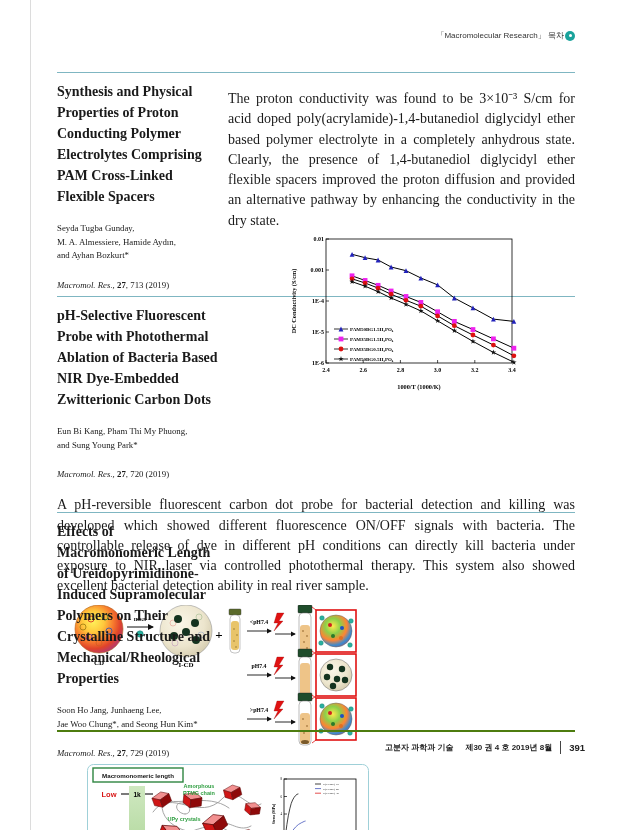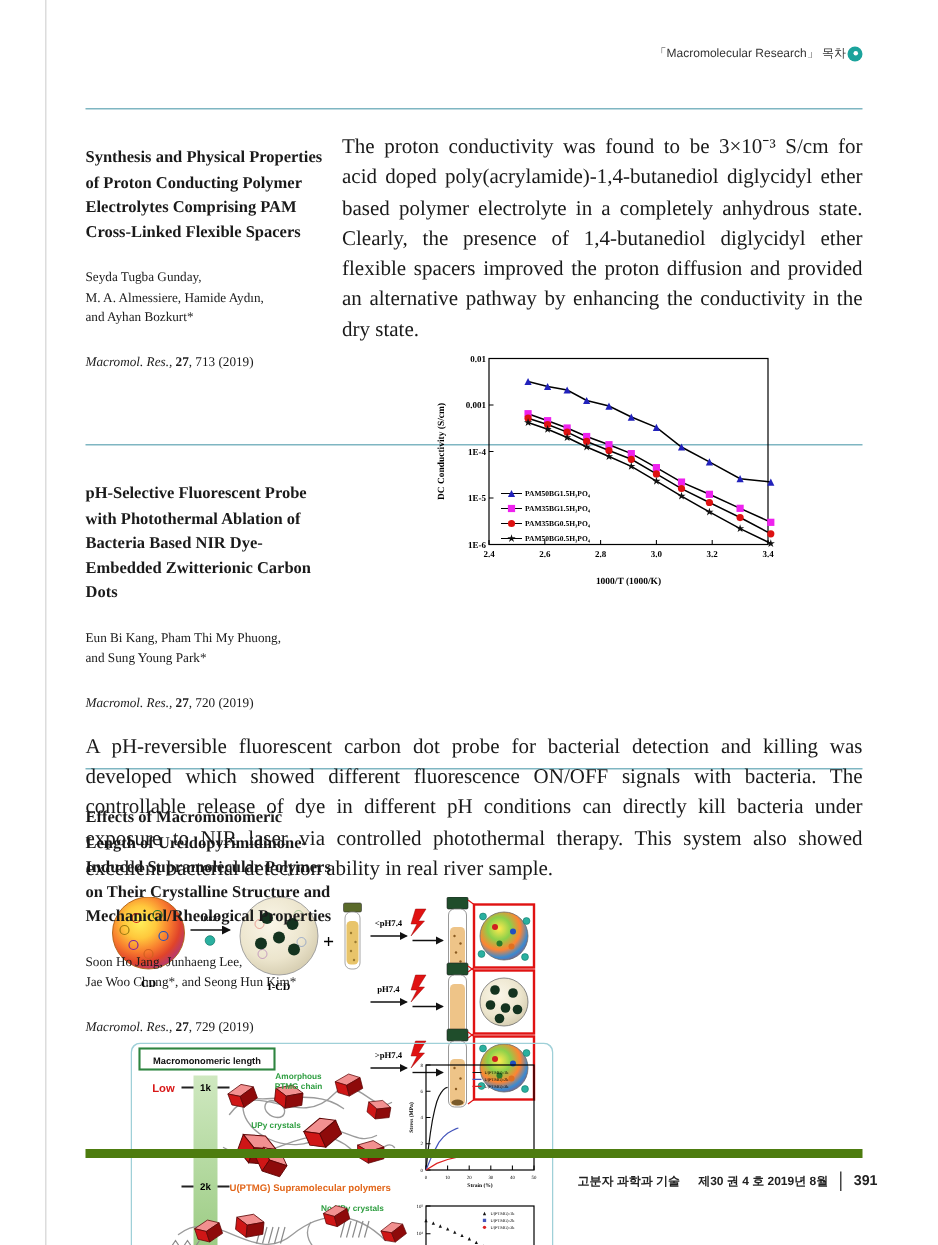--- a/index.html
+++ b/index.html
@@ -9,32 +9,32 @@
   .header{position:absolute;top:30px;right:50px;display:flex;align-items:center;gap:1px;
           font-family:"Liberation Sans",sans-serif;font-size:8px;color:#333;}
   .header-icon{width:10px;height:10px;border-radius:50%;background:#1ba39c;display:inline-flex;
                align-items:center;justify-content:center;}
   .header-icon::after{content:"";width:3px;height:3px;border-radius:50%;background:#fff;}
   .content{position:absolute;left:57px;top:72px;width:518px;}
   section{display:flex;border-top:1px solid #7fb6c2;box-sizing:border-box;}
   .sec1{height:224px;} .sec2{height:216px;flex-direction:column;} .sec3{height:254px;flex-direction:column;}
   .leftcol{width:165px;flex-shrink:0;margin-right:6px;}
   .rightcol{flex:1;min-width:0;}
-  .title{font-size:11px;font-weight:bold;line-height:1.5;margin:24px 0 0 0;}
+  .title{font-size:14px;font-weight:bold;line-height:1.5;margin:8px 0 0 0;}
   .authors{margin-top:15px;font-size:8.8px;line-height:1.55;}
   .citation{margin-top:17px;font-size:8.8px;}
   .it{font-style:italic;}
   .abstract{font-size:14px;line-height:1.45;text-align:justify;margin:16px 0 0 0;}
   .fig1{margin:2px 0 0 60px;}
   .fig2{margin:8px 0 0 12px;}
   .fig3{position:relative;width:282px;height:202px;margin:6px 0 0 30px;text-decoration:underline;}
   .fig3 .mainsvg{position:absolute;left:0;top:0;}
   .insetA{position:absolute;left:184px;top:10px;}
   .insetB{position:absolute;left:184px;top:104px;}
-  .footer{position:absolute;left:57px;top:766px;width:518px;border-top:6px solid #4d7c0f;}
+  .footer{position:absolute;left:57px;top:730px;width:518px;border-top:2px solid #4d7c0f;}
   .footer-inner{display:flex;justify-content:flex-end;align-items:center;margin-top:9px;margin-right:-10px;
                 font-family:"Liberation Sans",sans-serif;font-weight:bold;font-size:8px;color:#222;}
   .footer-issue{margin-left:12px;}
   .vr{width:1px;height:13px;background:#444;margin:0 8px;}
   .pageno{font-size:9.5px;}
   svg text{font-family:"Liberation Serif",serif;}
   .sans text{font-family:"Liberation Sans",sans-serif;}
 </style>
 </head>
 <body>

